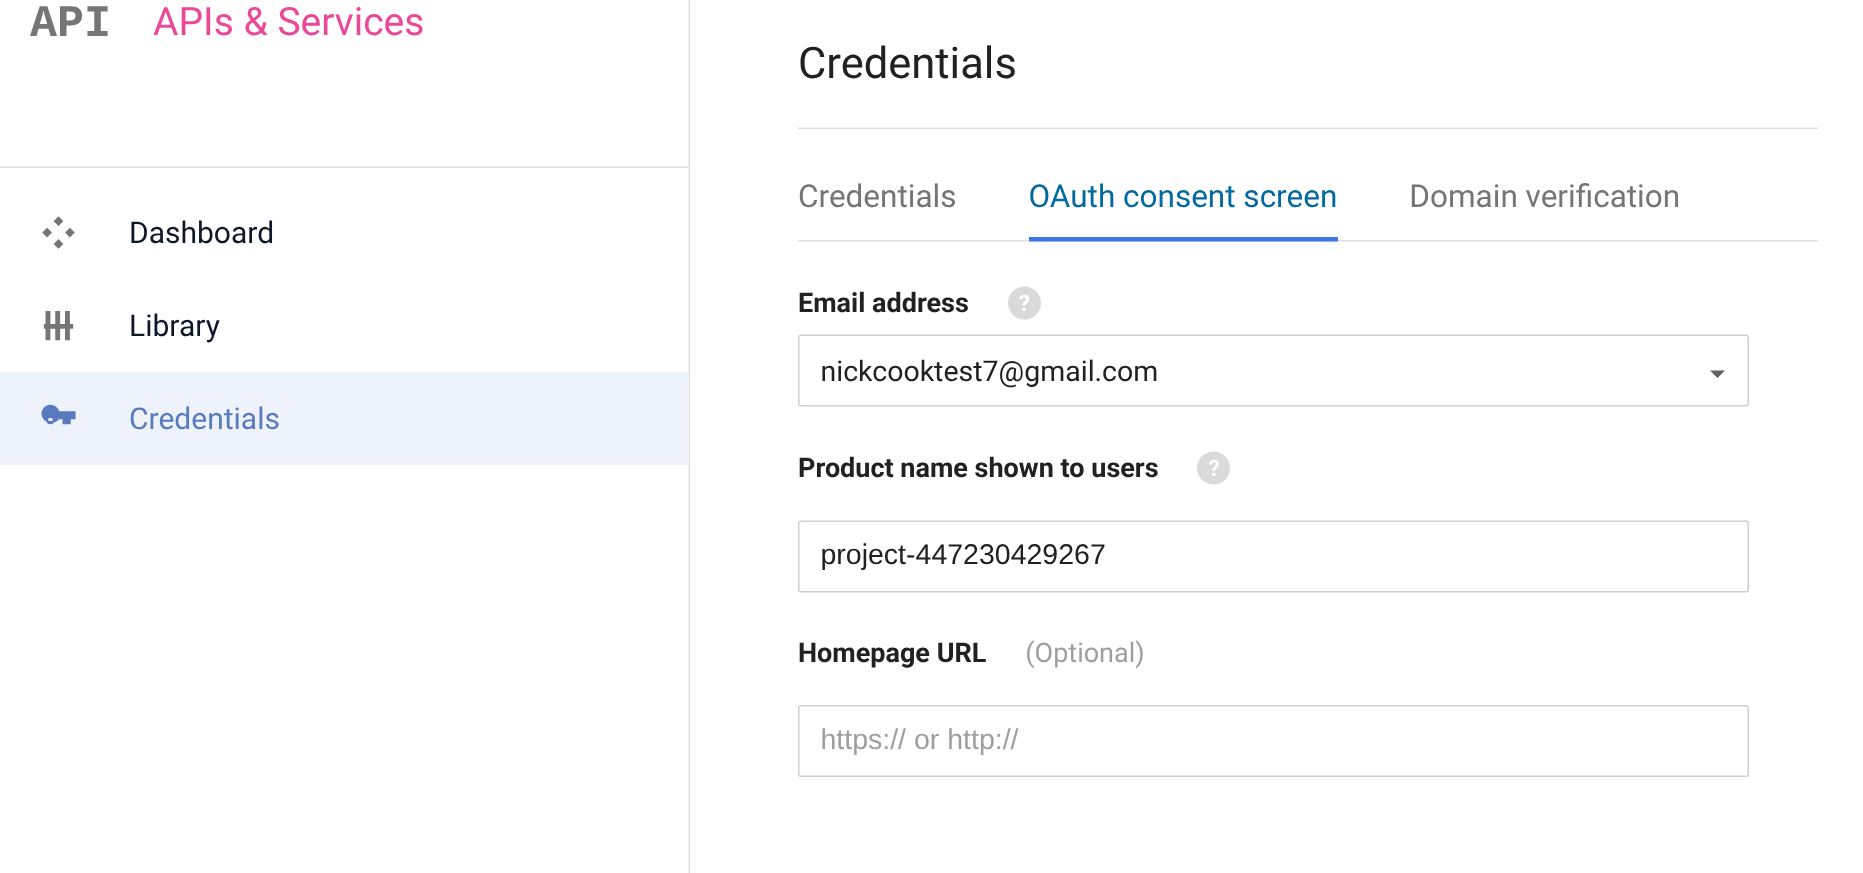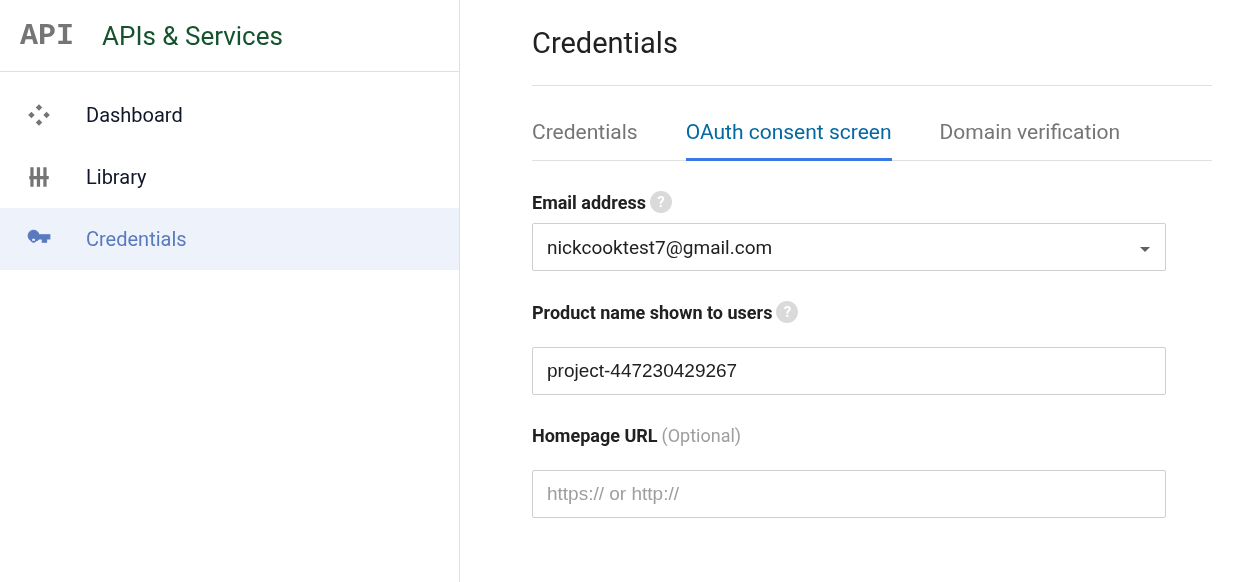--- a/index.html
+++ b/index.html
@@ -14,38 +14,38 @@
     }
     .sidebar {
       width: 460px;
       border-right: 1px solid #e0e0e0;
       display: flex;
       flex-direction: column;
       flex-shrink: 0;
     }
     .sidebar-header {
       display: flex;
-      align-items: center;
-      height: 72px;
+      align-items: flex-start;
+      height: 112px;
       padding-left: 20px;
       border-bottom: 1px solid #e0e0e0;
     }
     .api-logo {
       font-family: "Courier New", monospace;
       font-weight: 800;
       font-size: 30px;
       letter-spacing: 0px;
       color: #757575;
       margin-right: 28px;
       display: flex;
       gap: 2px;
     }
     .sidebar-title {
       font-size: 26px;
-      color: #14532d;
+      color: #ec4899;
       font-weight: 400;
     }
     .nav-list {
       padding-top: 12px;
     }
     .nav-item {
       display: flex;
       align-items: center;
       height: 62px;
       padding-left: 26px;
@@ -105,21 +105,21 @@
     .form-group {
       margin-top: 30px;
     }
     .field-label {
       display: flex;
       align-items: center;
       font-size: 18px;
       color: #212121;
       font-weight: 700;
       margin-bottom: 10px;
-      gap: 4px;
+      gap: 26px;
     }
     .field-label .optional {
       color: #9e9e9e;
       font-weight: 400;
     }
     .help-icon {
       width: 22px;
       height: 22px;
       border-radius: 50%;
       background: #dadada;

